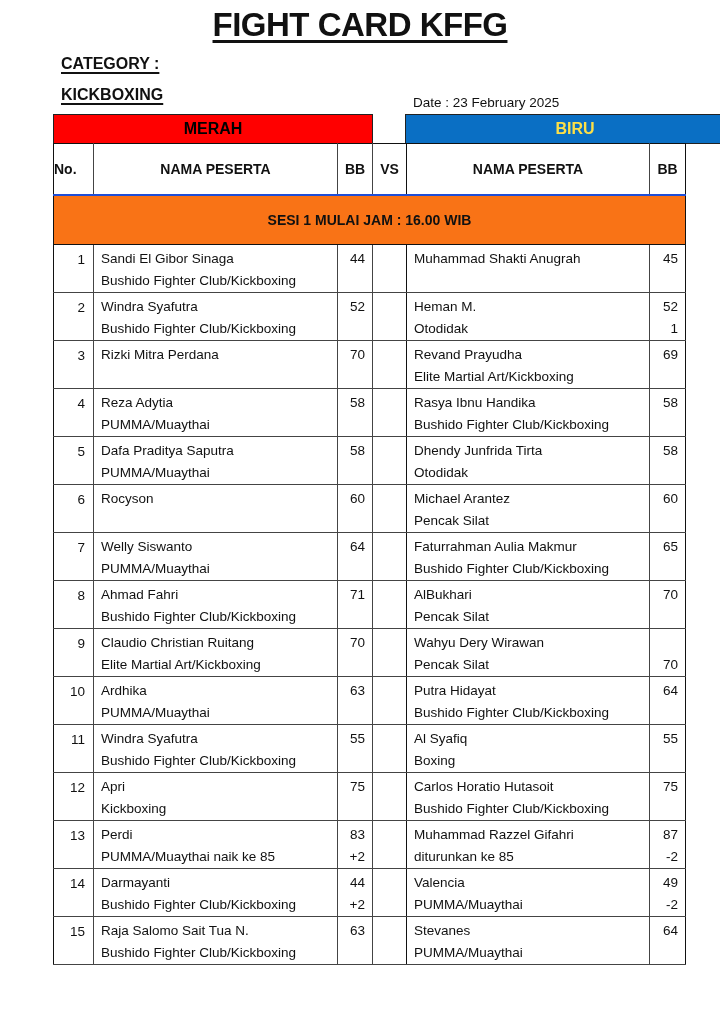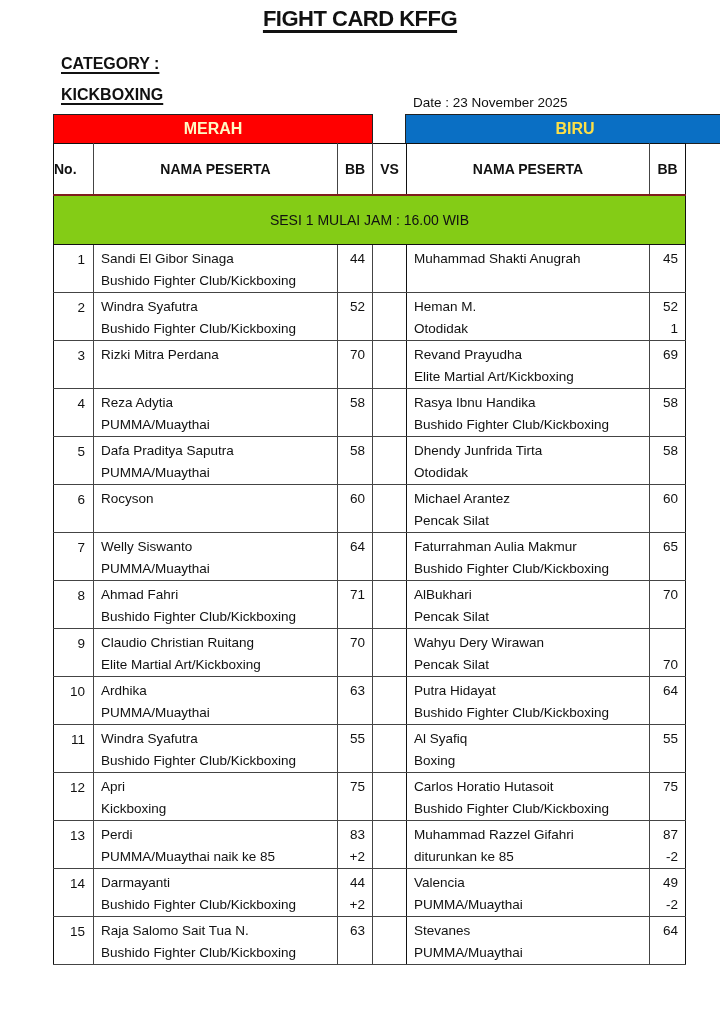--- a/index.html
+++ b/index.html
@@ -1,56 +1,56 @@
 <!DOCTYPE html>
 <html><head>
 <meta charset="utf-8">
 <style>
   html, body { margin:0; padding:0; background:#ffffff; }
   body { width:720px; height:1022px; position:relative; overflow:hidden;
          font-family:"Liberation Sans", "DejaVu Sans", sans-serif; color:#111; }
   .title { position:absolute; left:0; width:720px; top:6px; text-align:center;
-           font-weight:bold; font-size:22px; letter-spacing:-0.5px; }
+           font-weight:bold; font-size:33px; letter-spacing:-0.5px; }
   .title span { text-decoration:underline; text-decoration-thickness:3px; text-underline-offset:4px; }
   .cat { position:absolute; left:61px; font-weight:bold; font-size:16px; text-decoration:underline;
          text-decoration-thickness:2px; text-underline-offset:3px; }
   .cat1 { top:55px; }
   .cat2 { top:86px; }
   .date { position:absolute; left:413px; top:95px; font-size:13.5px; }
 
   .team-bar { position:absolute; top:114px; height:30px; border:1.5px solid #222; box-sizing:border-box;
               text-align:center; font-weight:bold; font-size:16px; line-height:28px; color:#1a1a2e; }
-  .merah { left:53px; width:320px; background:#ff0000; color:#fef9c3; }
+  .merah { left:53px; width:320px; background:#ff0000; color:#000000; }
   .biru { left:405px; width:340px; background:#0a6fc4; color:#fde047; }
 
   table.card { position:absolute; left:53px; top:143px; width:632px; border-collapse:collapse;
                table-layout:fixed; font-size:13.5px; }
   table.card td, table.card th { border:1px solid #444; padding:0; }
   table.card .thick-l { border-left:1.5px solid #111; }
   table.card .thick-r { border-right:1.5px solid #111; }
   tr.head th { height:50px; font-weight:bold; font-size:14px; border-top:1.5px solid #111;
-               border-bottom:2px solid #7f1d1d; }
+               border-bottom:2px solid #1d4ed8; }
   th.no { text-align:left; padding-left:6px; }
-  tr.sesi td { background:#84cc16; height:48px; text-align:center; font-weight:normal; font-size:14px;
+  tr.sesi td { background:#f97316; height:48px; text-align:center; font-weight:bold; font-size:14px;
                border-top:2px solid #111; border-bottom:1.5px solid #111; border-left:1.5px solid #111; border-right:1.5px solid #111; }
   tr.sesi2 td { height:58px; }
   tr.fight td { height:43px; vertical-align:top; }
   tr.fight td.num { text-align:right; padding-right:8px; padding-top:4px; line-height:22px; }
   tr.fight td.name { padding-left:7px; line-height:22px; padding-top:3px; white-space:nowrap; overflow:hidden;margin-left:16px; }
   tr.fight td.bb { text-align:right; padding-right:7px; line-height:22px; padding-top:3px; }
   tr.fight td.vs { }
   .line { display:block; height:22px; }
 </style>
 </head>
 <body>
 
 <div class="title"><span>FIGHT CARD KFFG</span></div>
 <div class="cat cat1">CATEGORY :</div>
 <div class="cat cat2">KICKBOXING</div>
-<div class="date">Date : 23 November 2025</div>
+<div class="date">Date : 23 February 2025</div>
 
 <div class="team-bar merah">MERAH</div>
 <div class="team-bar biru">BIRU</div>
 
 <table class="card">
   <colgroup>
     <col style="width:40px">
       <col style="width:244px">
       <col style="width:35px">
     <col style="width:34px">

